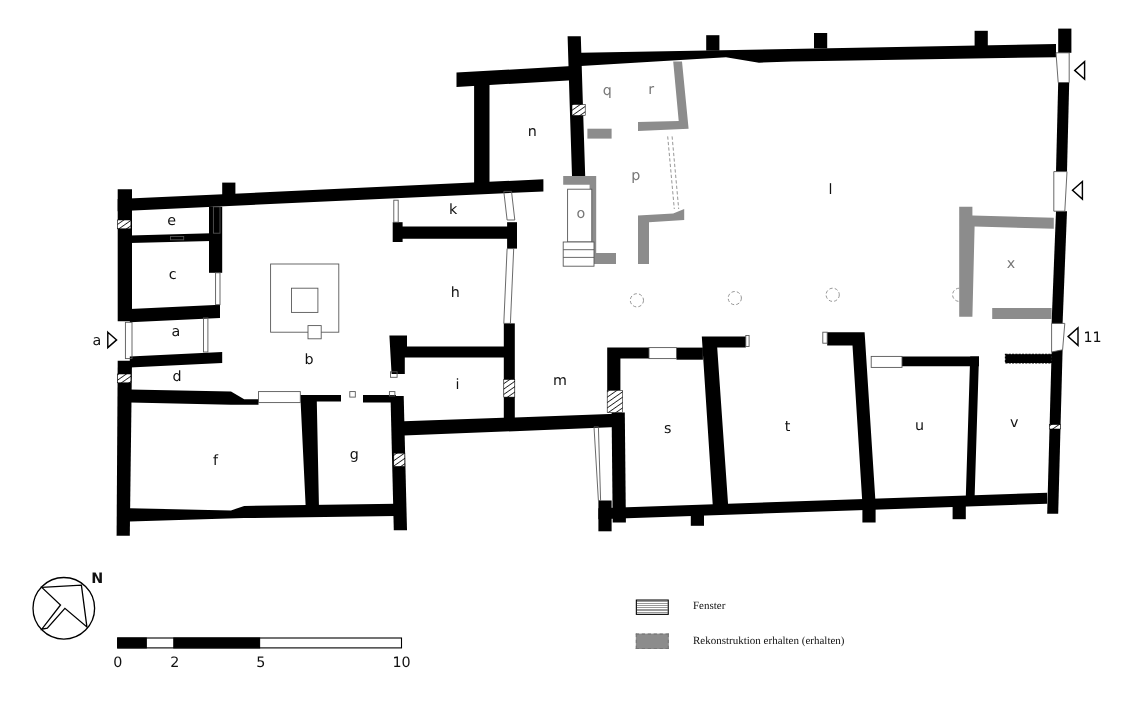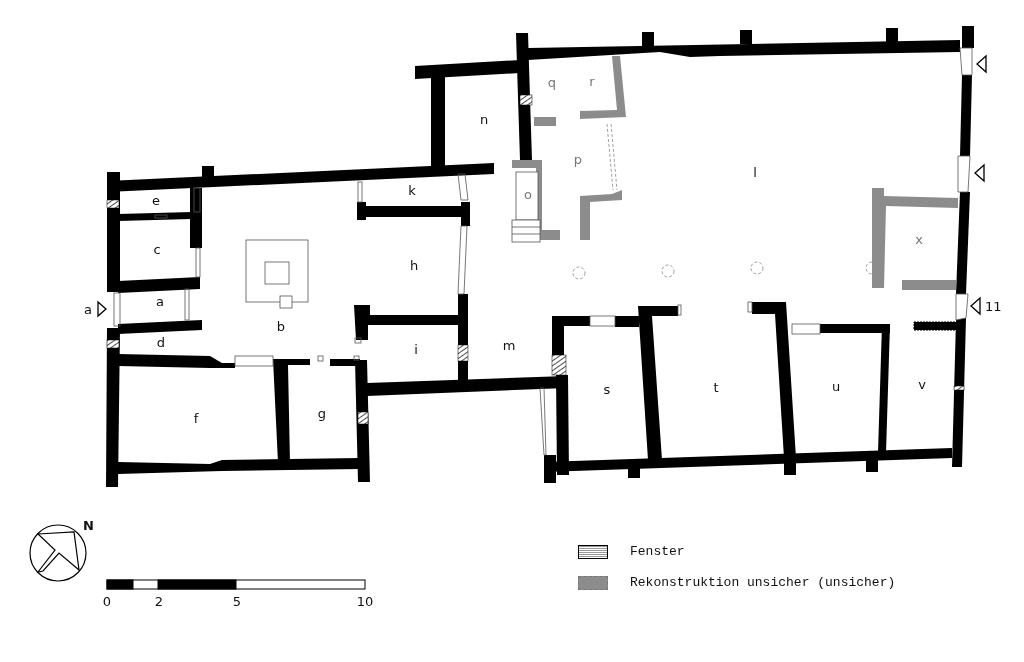--- a/index.html
+++ b/index.html
@@ -9,21 +9,21 @@
   .room-label.unsure { fill:#777; }
   .entrance-label { font-family:"DejaVu Sans", sans-serif; font-size:13px; fill:#111; dominant-baseline:middle; }
   .scale-label { font-family:"DejaVu Sans", sans-serif; font-size:13px; fill:#111; text-anchor:middle; }
   .north-label { font-family:"DejaVu Sans", sans-serif; font-size:13px; font-weight:bold; fill:#111; }
   .legend { position:absolute; left:578px; top:536px; }
   .legend-item { display:flex; align-items:center; height:31px; }
   .legend-swatch { width:30px; height:14px; margin-right:22px; box-sizing:border-box; }
   .sw-window { border:1.5px solid #000; background:repeating-linear-gradient(0deg,#fff 0 1px,#999 1px 2px); }
   .sw-gray { background:#8c8c8c; border:1px dashed #777; }
   .sw-dashed { border:1px dashed #888; background:#fff; }
-  .legend-text { font-family:Liberation Mono, monospace; font-size:13px; color:#111; }
+  .legend-text { font-family:Liberation Serif, serif; font-size:10px; color:#111; }
 </style>
 </head>
 <body>
 
 <svg id="plan" width="1024" height="662" viewBox="0 0 1024 662">
   <defs>
     <pattern id="hatch" width="4" height="4" patternUnits="userSpaceOnUse" patternTransform="rotate(-35)">
       <rect width="4" height="4" fill="#fff"></rect>
       <line x1="0" y1="0" x2="4" y2="0" stroke="#222" stroke-width="1.6"></line>
     </pattern>
@@ -214,15 +214,15 @@
   <text class="scale-label" x="365" y="606">10</text>
 </svg>
 
 <div class="legend">
   <div class="legend-item">
     <div class="legend-swatch sw-window"></div>
     <span class="legend-text">Fenster</span>
   </div>
   <div class="legend-item">
     <div class="legend-swatch sw-gray"></div>
-    <span class="legend-text">Rekonstruktion unsicher (unsicher)</span>
+    <span class="legend-text">Rekonstruktion erhalten (erhalten)</span>
   </div>
 </div>
 
 </body></html>

